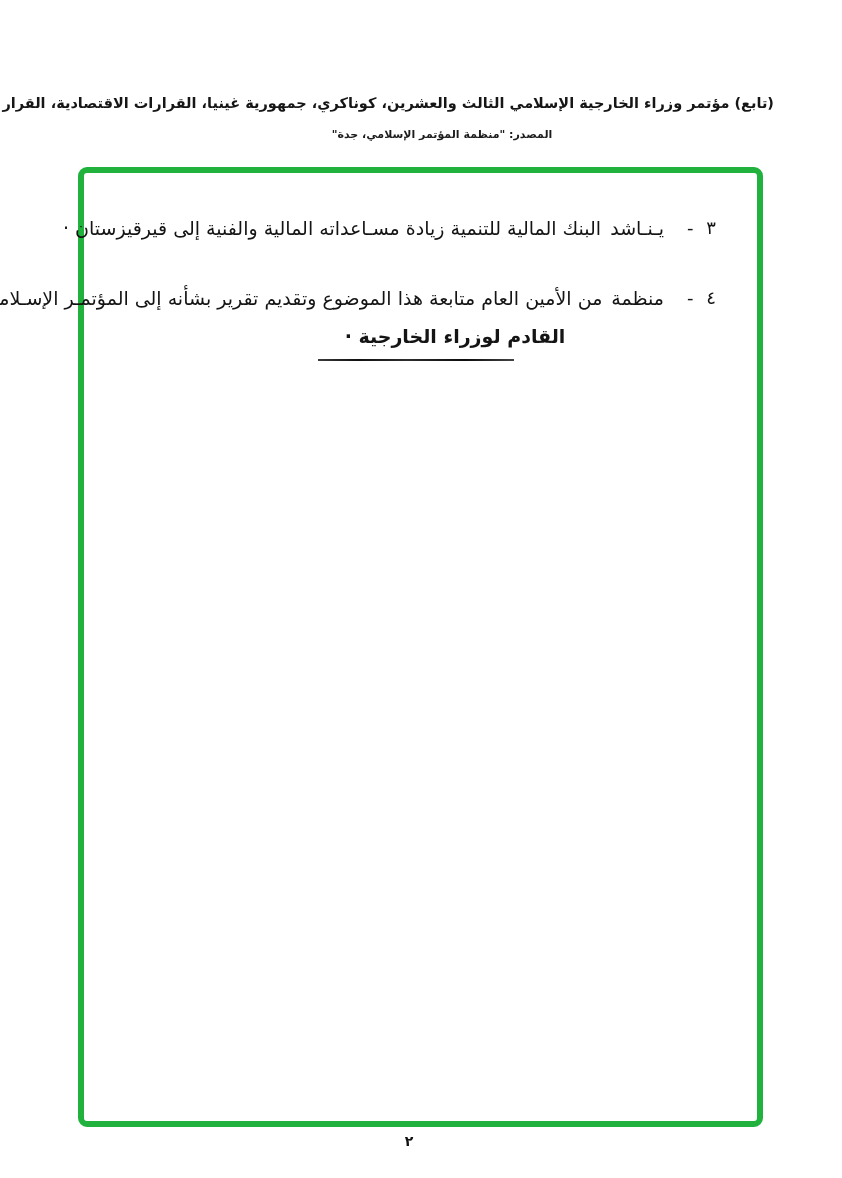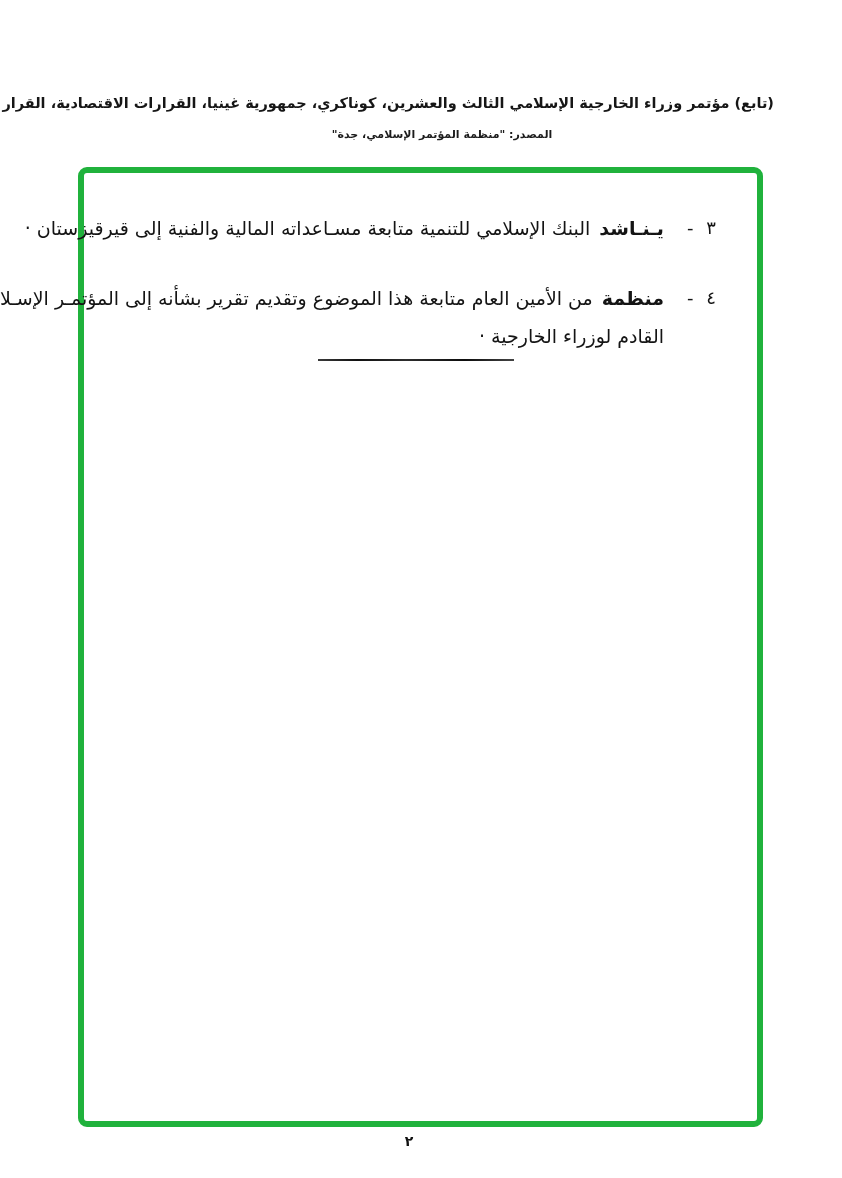--- a/index.html
+++ b/index.html
@@ -79,26 +79,27 @@
     white-space: nowrap;
     font-size: 18px;
   }
   .ctext { flex: 1 1 auto; min-width: 0; }
   .jline {
     text-align: justify;
     text-align-last: justify;
     white-space: nowrap;
   }
   .iline {
-    text-align: right;
+    text-align: center;
     padding-left: 118px;
     direction: rtl;
+    font-weight: bold;
   }
   .bold-word {
-    font-weight: 700;
+    font-weight: 400;
     letter-spacing: 0.5px;
     margin-left: 9px;
   }
   
   .rule {
     position: absolute;
     top: 186px;
     left: 234px;
     width: 196px;
     height: 2px;
@@ -122,21 +123,21 @@
 <div class="page">
 
   <div class="hdr1">(تابع) مؤتمر وزراء الخارجية الإسلامي الثالث والعشرين، كوناكري، جمهورية غينيا، القرارات الاقتصادية، القرار الرقم ٢٣/١٨-أق</div>
 
   <div class="hdr2">المصدر:  "منظمة المؤتمر الإسلامي، جدة"</div>
 
   <div class="frame">
 
     <div class="clause c3">
       <span class="num">٣ -</span>
-      <span class="ctext jline"><span class="bold-word">يـنـاشد</span><span>البنك الإسلامي للتنمية متابعة مسـاعداته المالية والفنية إلى قيرقيزستان ·</span></span>
+      <span class="ctext jline"><span class="bold-word">يـنـاشد</span><span>البنك المالية للتنمية زيادة مسـاعداته المالية والفنية إلى قيرقيزستان ·</span></span>
     </div>
 
     <div class="clause c4">
       <span class="num">٤ -</span>
       <span class="ctext">
         <div class="jline"><span class="bold-word">منظمة</span><span>من الأمين العام متابعة هذا الموضوع وتقديم تقرير بشأنه إلى المؤتمـر الإسـلامي</span></div>
         <div class="iline">القادم لوزراء الخارجية ·</div>
       </span>
     </div>
 

